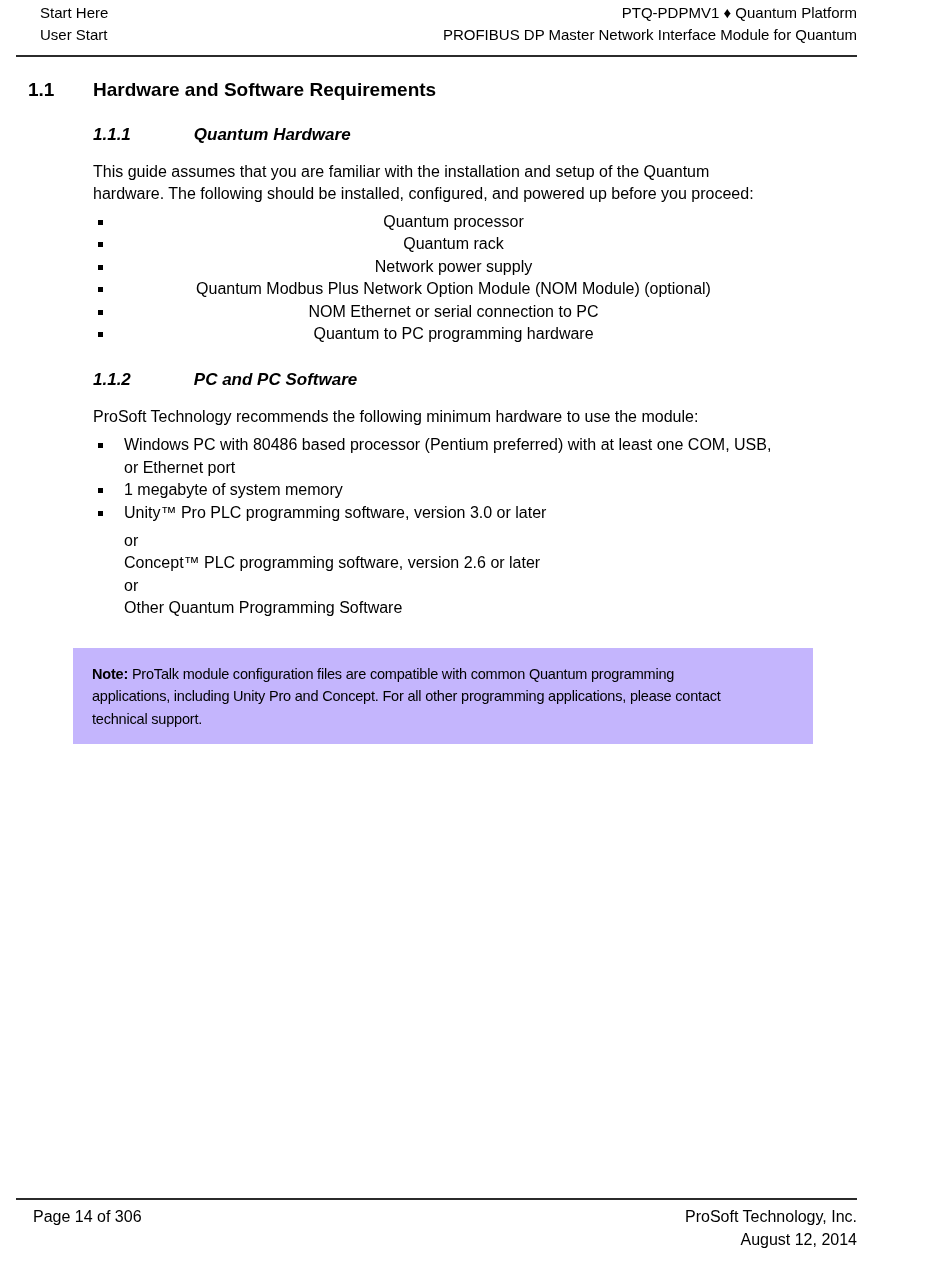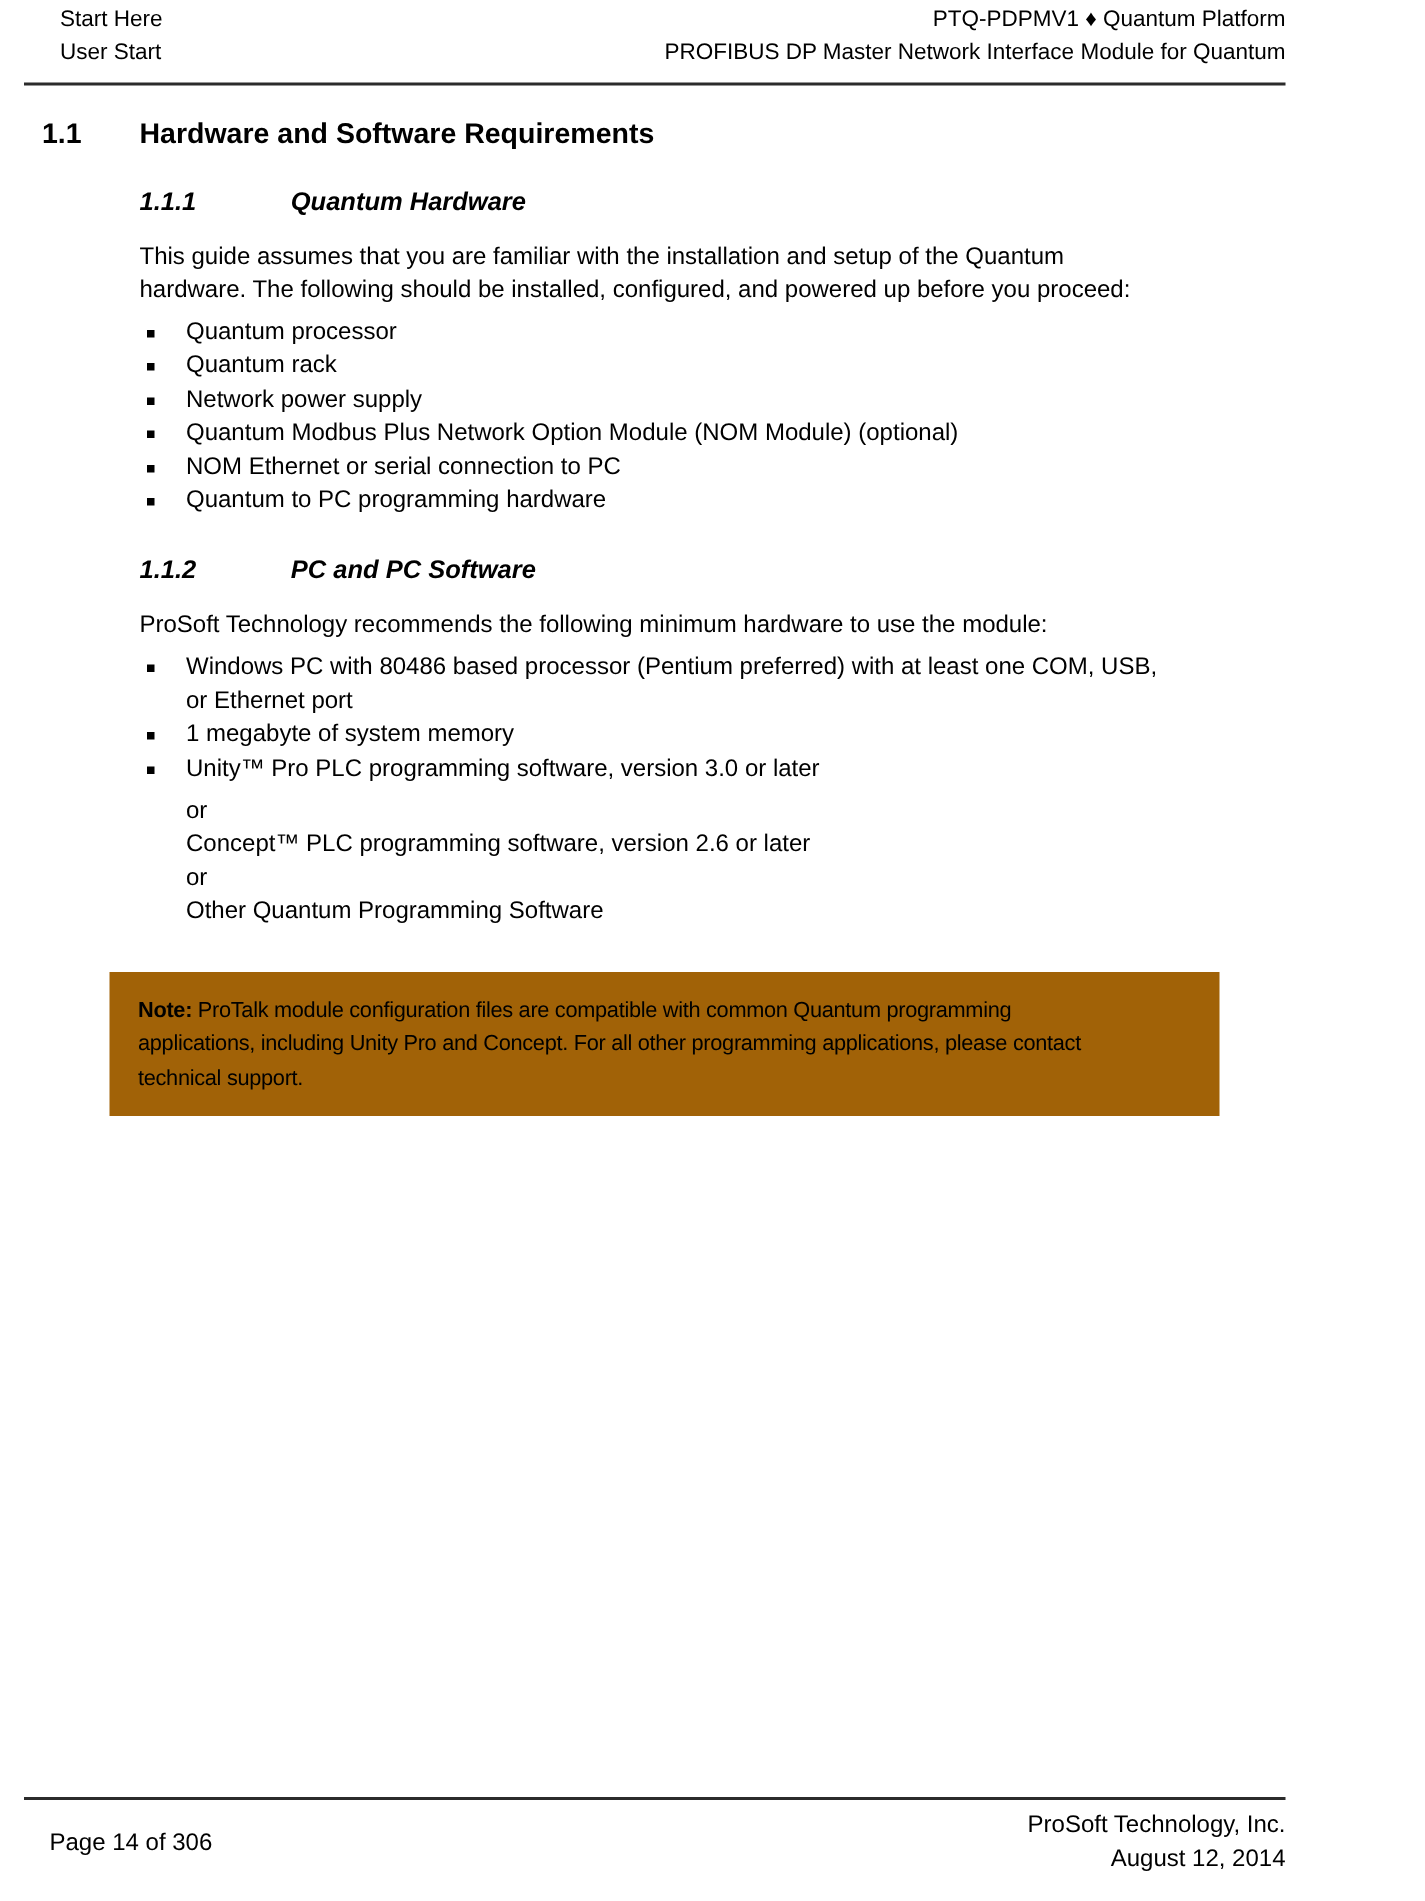--- a/index.html
+++ b/index.html
@@ -87,28 +87,28 @@
   }
   .li-text { flex: 1; }
 
   .alts { margin-top: 6px; }
   .alt-line {
     margin-left: 31px;
     font-size: 16px;
     line-height: 22.4px;
   }
 
-  .gap-after-list { margin-bottom: 26px; }
+  .gap-after-list { margin-bottom: 26px; text-align: center; }
 
   
   .note-box {
     margin-left: -20px;
     margin-top: 28px;
     width: 740px;
-    background: #a16207;
+    background: #c4b5fd;
     padding: 15px 62px 14px 19px;
     font-size: 14.5px;
     line-height: 22.5px;
     letter-spacing: -0.2px;
   }
   .note-label { font-weight: bold; }
 
   
   .footer {
     position: absolute;
@@ -120,21 +120,20 @@
     border: none;
     border-top: 2px solid #2b2b2b;
     margin-bottom: 5px;
   }
   .footer-row {
     display: flex;
     justify-content: space-between;
     padding-left: 17px;
     font-size: 16px;
     line-height: 23px;
-    align-items: center;
   }
   .footer-right { text-align: right; }
 </style>
 </head>
 <body>
 
 <div class="page">
 
   <div class="header">
     <div class="header-left">

